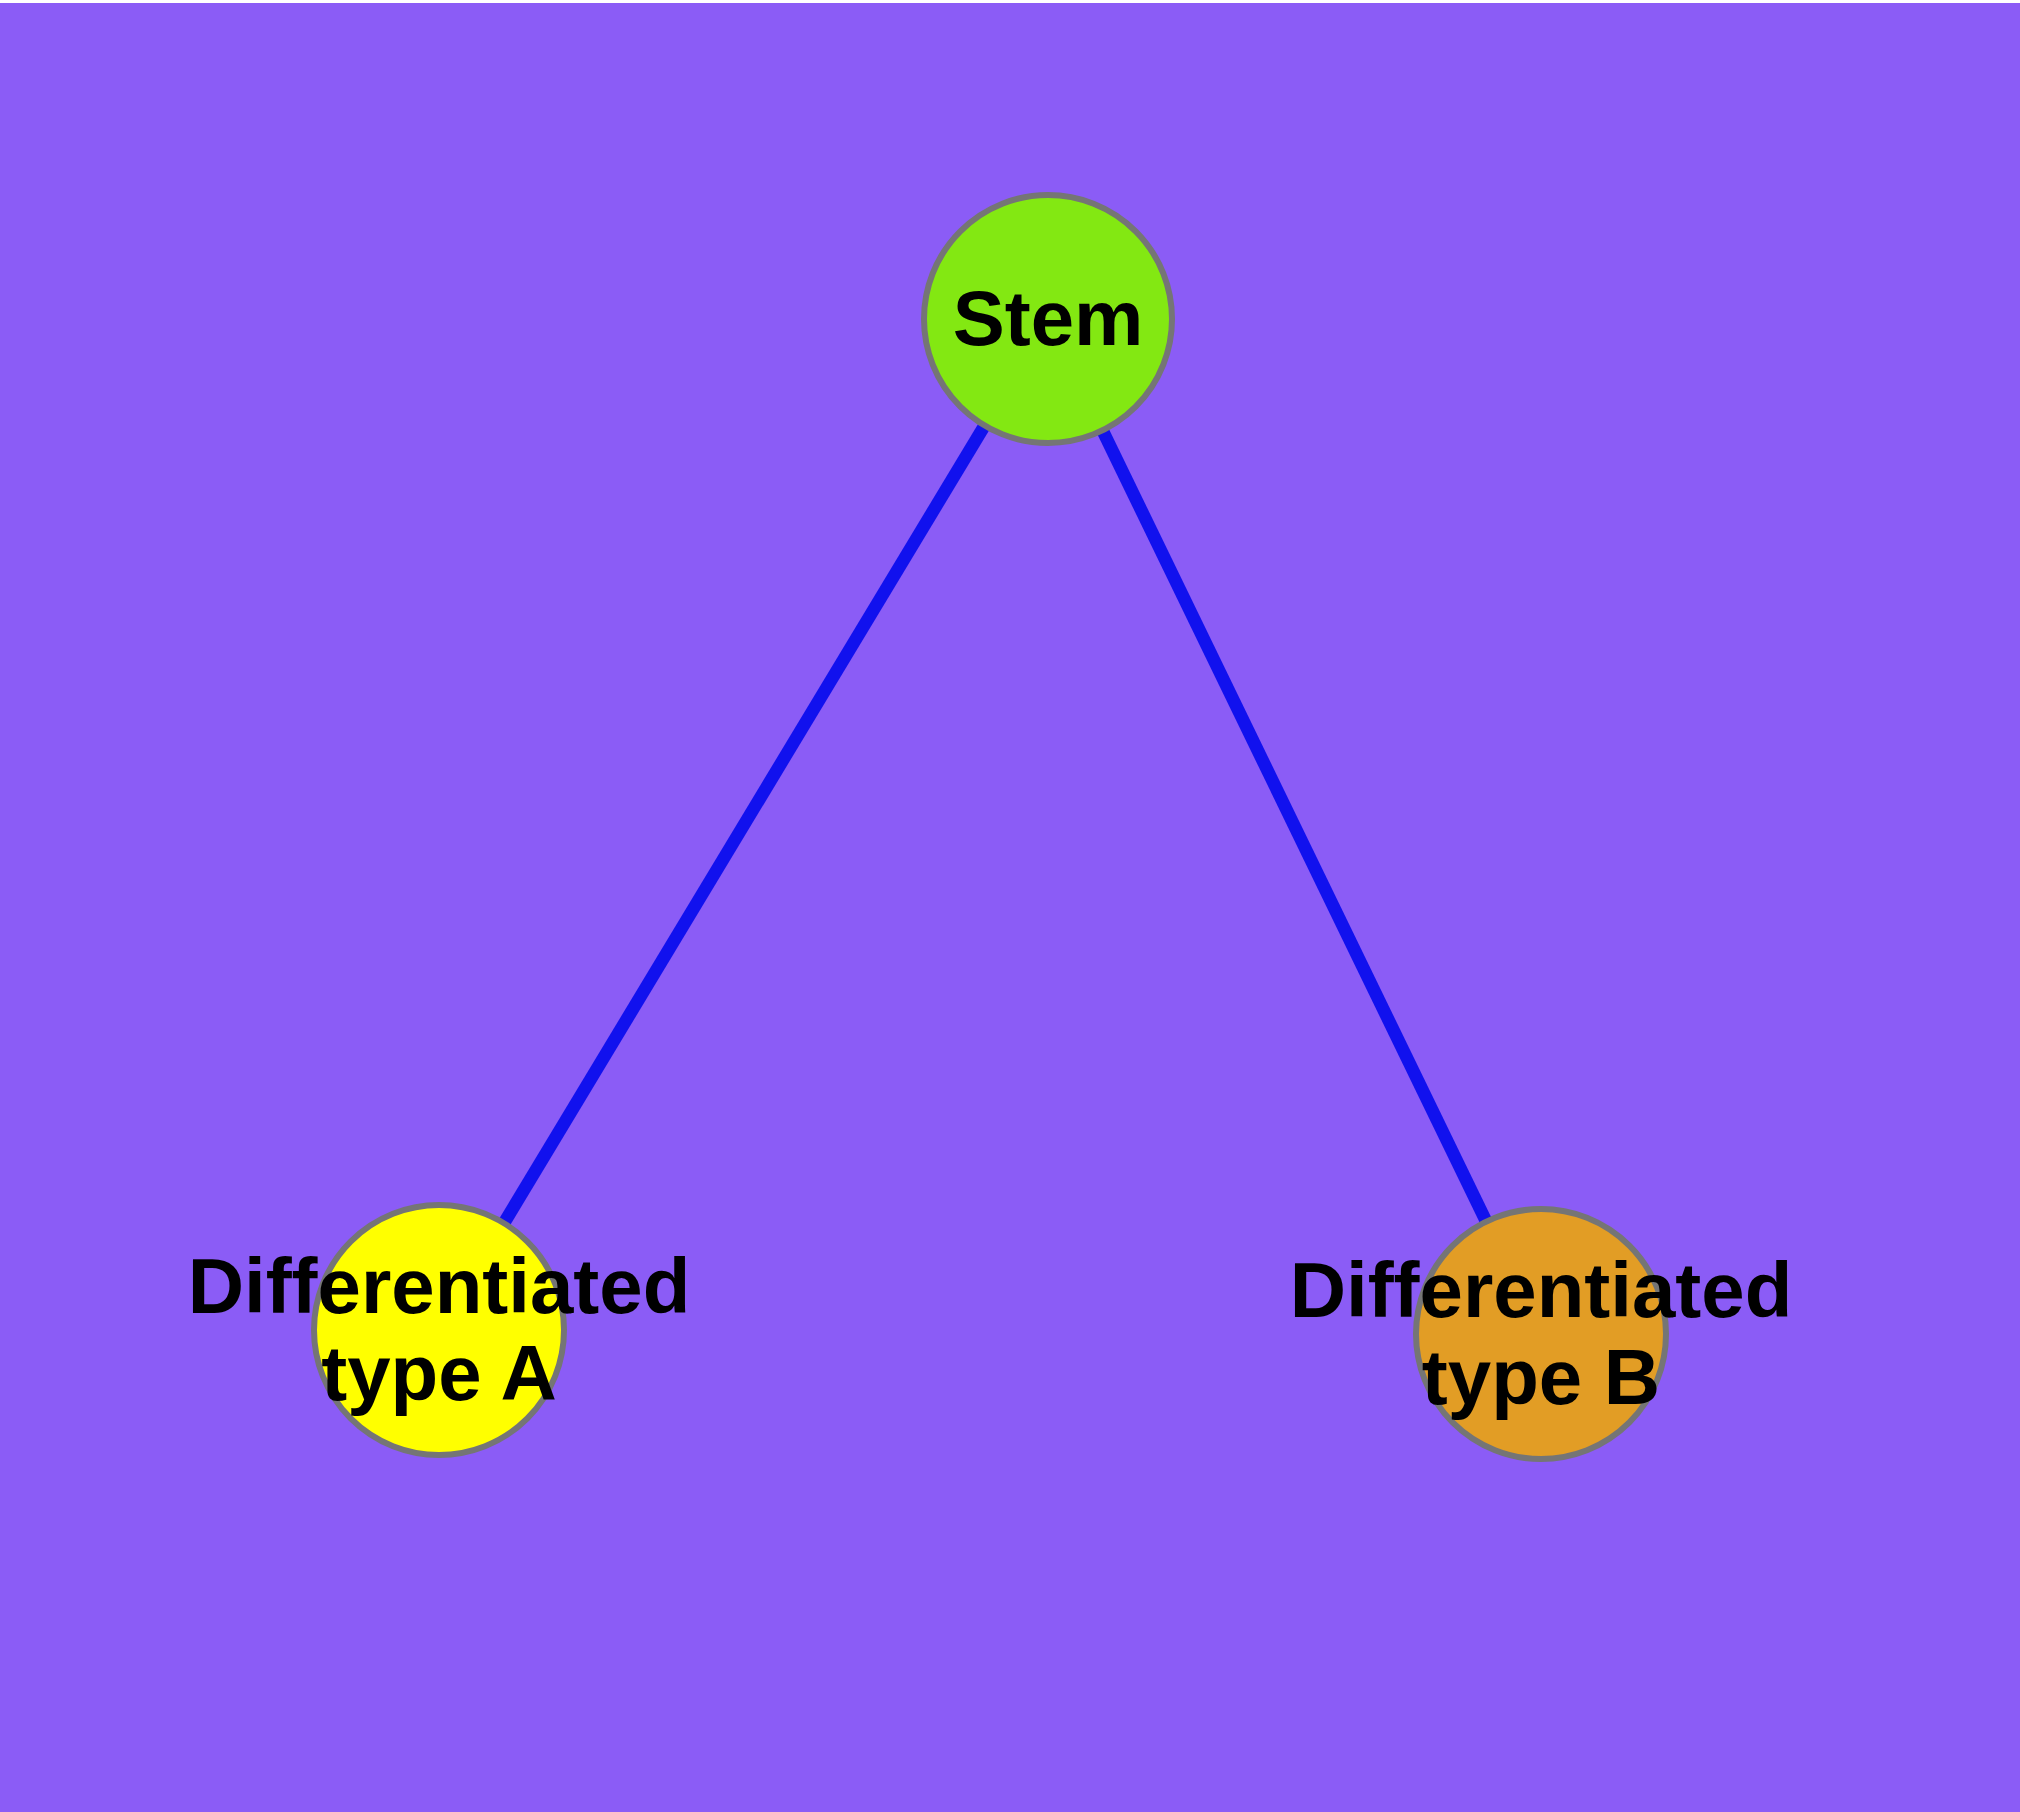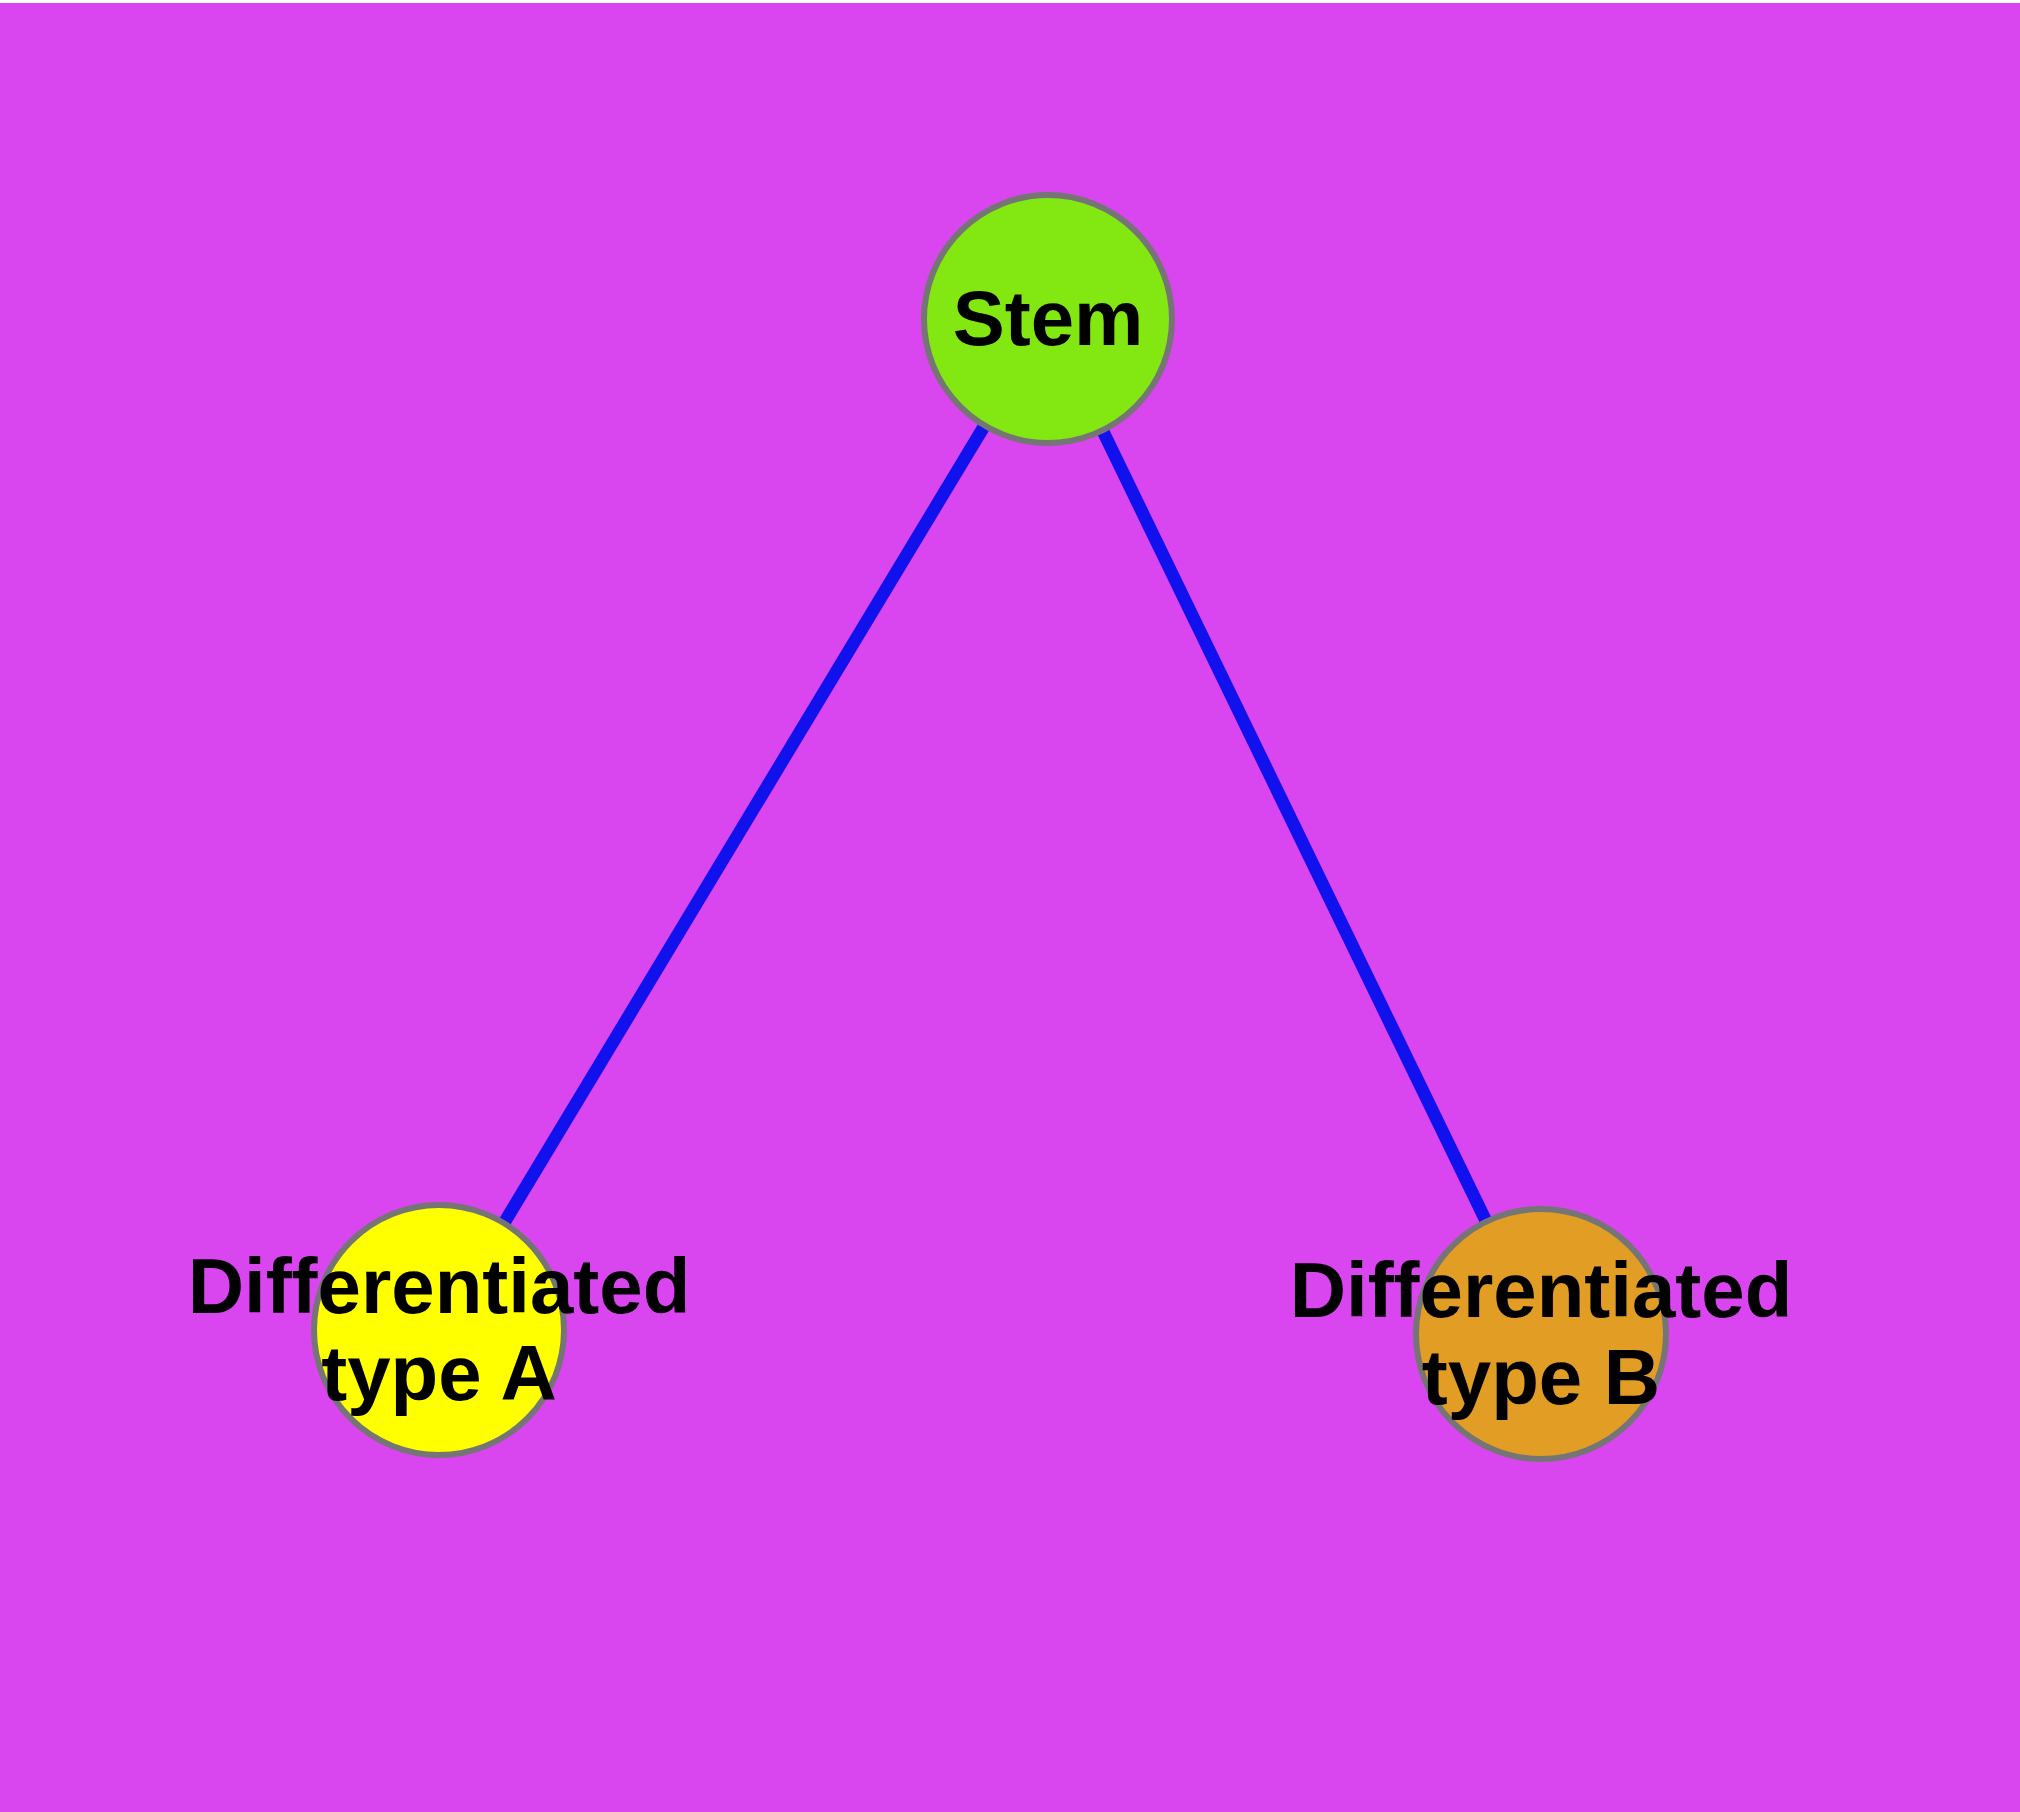--- a/index.html
+++ b/index.html
@@ -47,21 +47,21 @@
     text-align: center;
     white-space: pre-line;
     font-weight: bold;
     font-size: 78px;
     line-height: 1.12;
   }
 </style>
 </head>
 <body>
 
-<div class="canvas" style="background: #d946ef;">
+<div class="canvas" style="background: #8b5cf6;">
 
   <svg class="edges-layer" viewBox="0 0 2384 2135" xmlns="http://www.w3.org/2000/svg">
       <line x1="1237" y1="373" x2="518" y2="1566" stroke="#1111ee" stroke-width="15"></line>
       <line x1="1237" y1="373" x2="1818" y2="1571" stroke="#1111ee" stroke-width="15"></line>
     </svg>
 
   <div class="node" id="node-0" style="left: 1048px; top: 316px;">
     <div class="circle" style="width: 254px; height: 254px; background: rgb(131, 232, 18); border-color: rgb(117, 117, 117);"></div>
     <div class="label" style="color: rgb(0, 0, 0);">Stem</div>
   </div>

